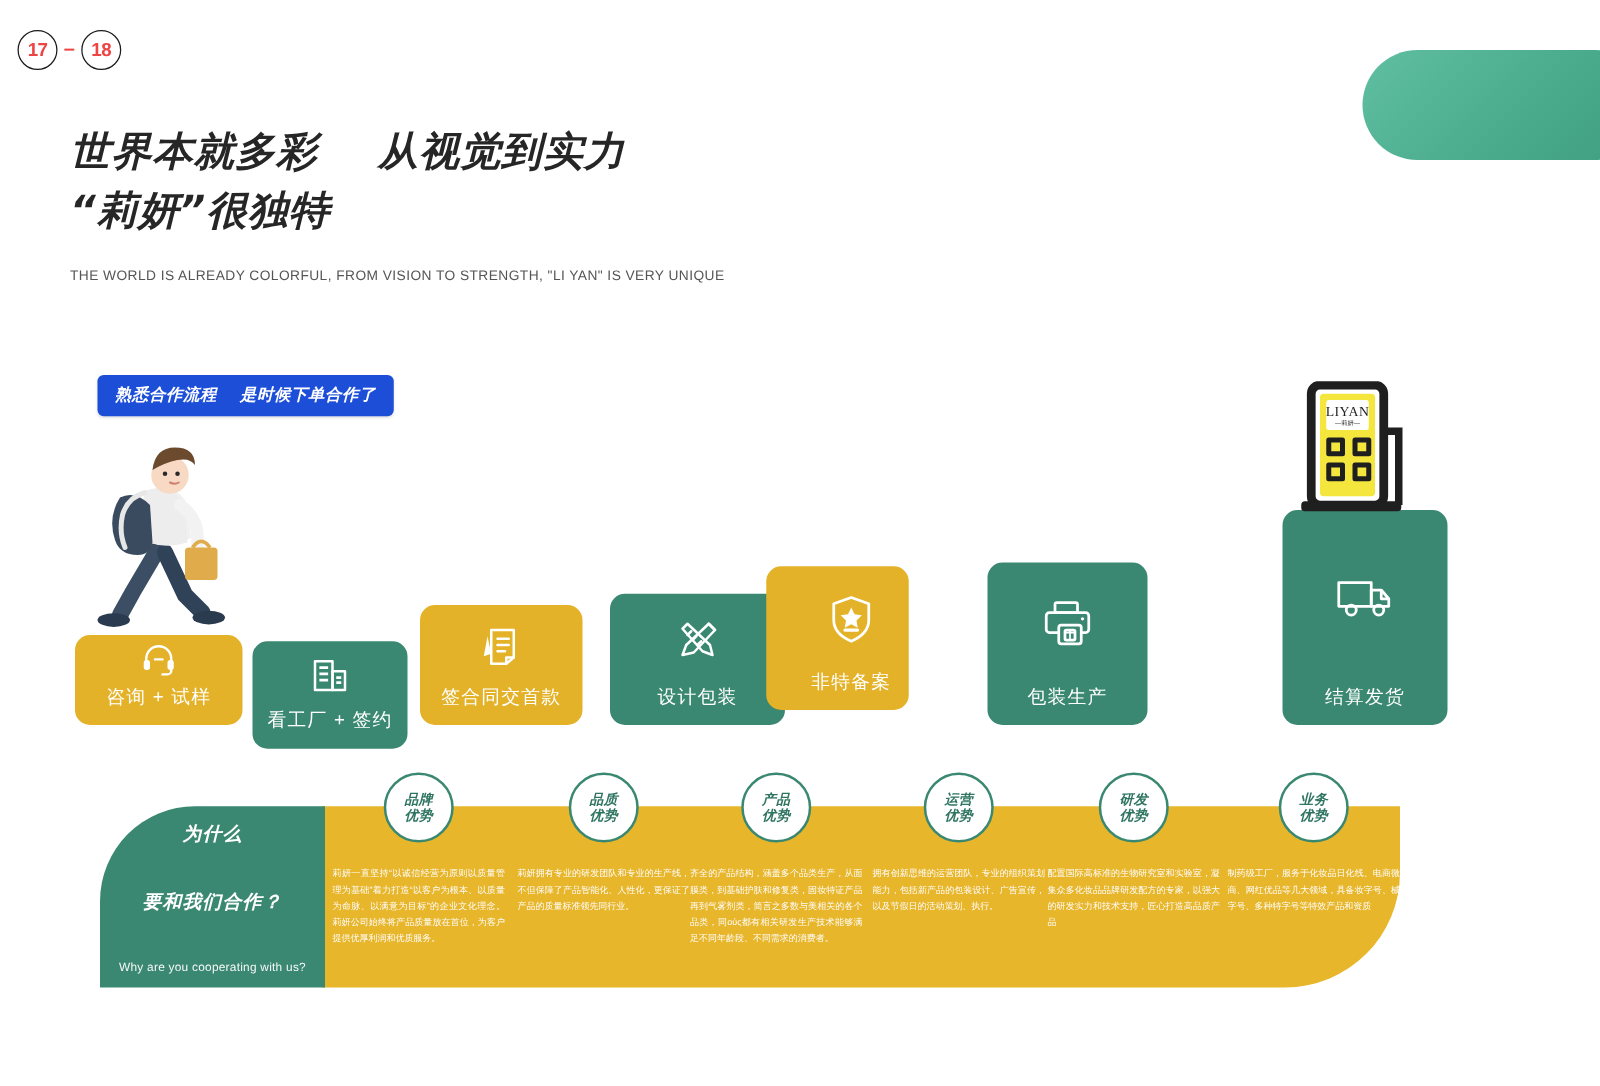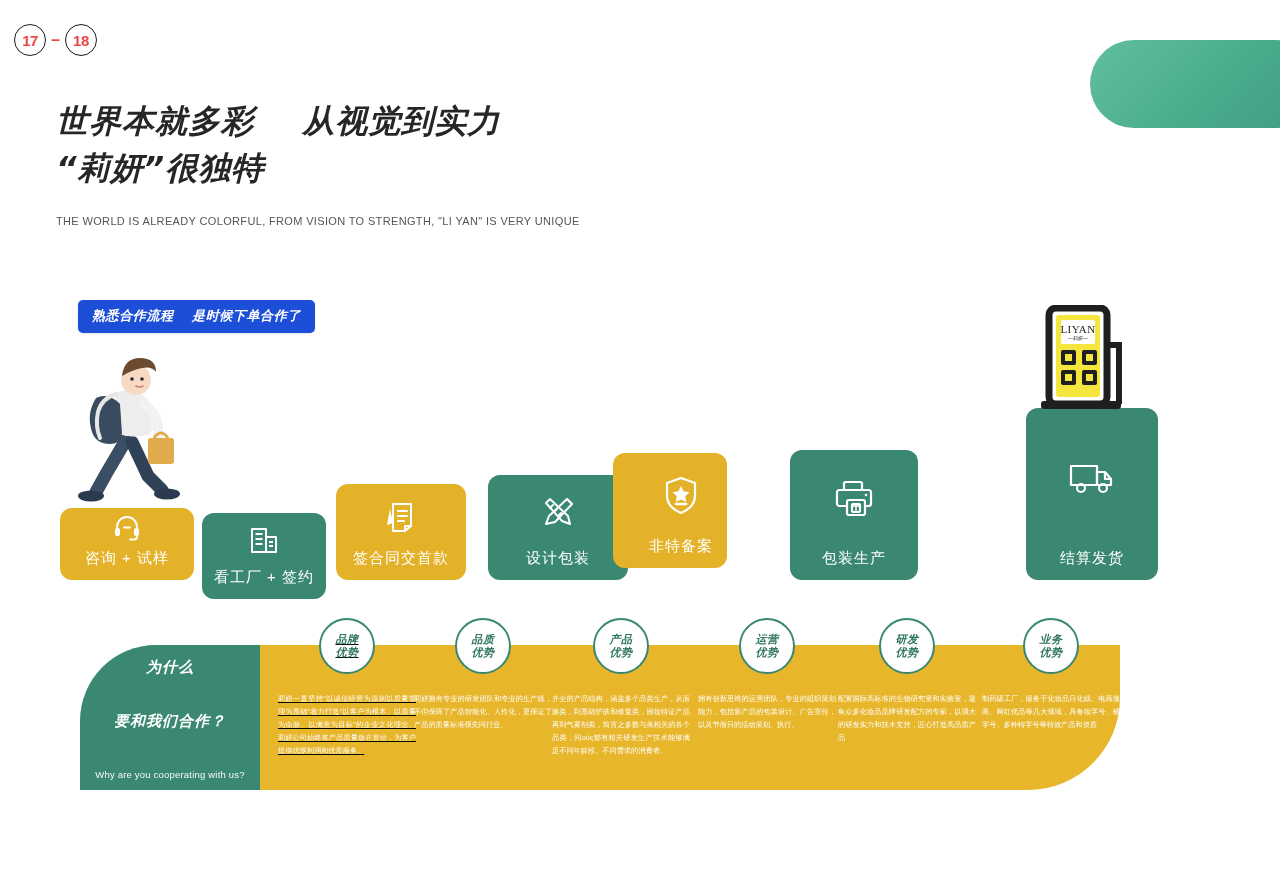--- a/index.html
+++ b/index.html
@@ -296,21 +296,21 @@
   </svg>
 
   <div class="bottom-panel"></div>
 
   <div class="why-card">
     <div class="why-l1">为什么</div>
     <div class="why-l2">要和我们合作？</div>
     <div class="why-en">Why are you cooperating with us?</div>
   </div>
 
-  <div class="adv" style="left:272px;text-decoration:underline;">
+  <div class="adv" style="left:260px;">
     <div class="badge">
       <span>品牌</span>
       <span>优势</span>
     </div>
     <div class="copy">莉妍一直坚持“以诚信经营为原则以质量管理为基础”着力打造“以客户为根本、以质量为命脉、以满意为目标”的企业文化理念。莉妍公司始终将产品质量放在首位，为客户提供优厚利润和优质服务。</div>
   </div>
 
   <div class="adv" style="left:408px;">
     <div class="badge">
       <span>品质</span>

